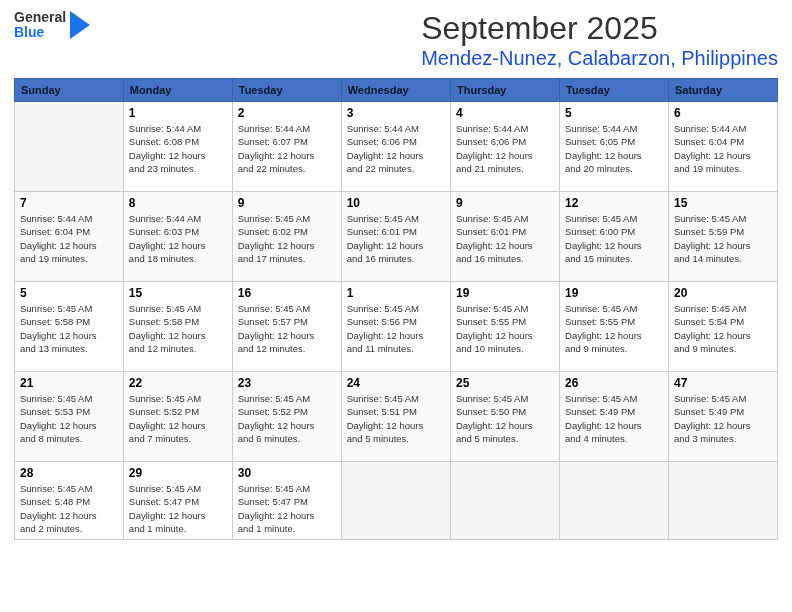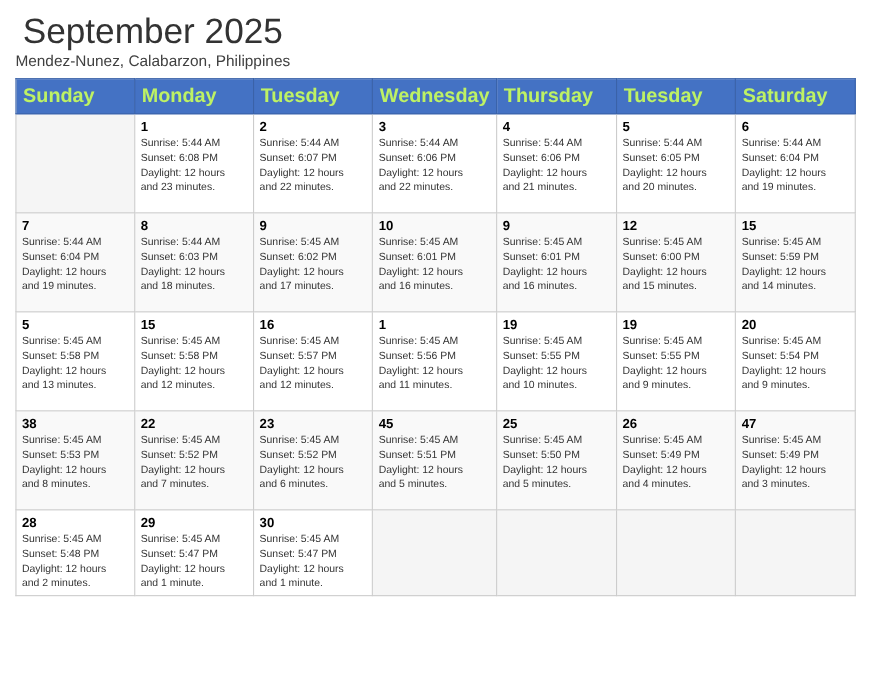--- a/index.html
+++ b/index.html
@@ -21,42 +21,42 @@
       justify-content: space-between;
       align-items: flex-start;
       margin-bottom: 8px;
     }
     .logo {
       display: flex;
       align-items: center;
       gap: 4px;
     }
     .title-block {
-      text-align: center;
+      text-align: left;
     }
     .month-title {
       font-size: 32px;
       color: #333;
       font-weight: normal;
     }
     .location {
-      font-size: 14px;
-      color: #404040;
+      font-size: 20px;
+      color: #1d4ed8;
     }
     .calendar {
       width: 100%;
       border-collapse: collapse;
       border: 1px solid #ccc;
     }
     .calendar th {
       background-color: #4472c4;
-      color: #bef264;
+      color: #0f172a;
       text-align: left;
       padding: 5px 6px;
-      font-size: 18px;
+      font-size: 11px;
       border: 1px solid #3a62a8;
     }
     .calendar td {
       vertical-align: top;
       padding: 4px 5px;
       border: 1px solid #ccc;
       width: 110px;
       height: 90px;
       background: #fff;
     }
@@ -78,20 +78,29 @@
     }
     .last-row td {
       height: 70px;
     }
   </style>
 </head>
 <body>
 
 <div class="page">
   <div class="header">
+    <div class="logo">
+    <div style="display:flex;flex-direction:column;line-height:1.1;">
+      <span style="font-size:14px;font-weight:bold;color:#333;">General</span>
+      <span style="font-size:14px;font-weight:bold;color:#1a73e8;">Blue</span>
+    </div>
+    <svg width="20" height="28" viewBox="0 0 20 28">
+      <polygon points="0,0 20,14 0,28" fill="#1a73e8"></polygon>
+    </svg>
+  </div>
     <div class="title-block">
       <div class="month-title">September 2025</div>
       <div class="location">Mendez-Nunez, Calabarzon, Philippines</div>
     </div>
   </div>
 
   <table class="calendar">
     <thead>
       <tr>
         <th>Sunday</th>
@@ -246,42 +255,42 @@
           <td>
             <div class="day-number">20</div>
             <div class="day-info" style="white-space: pre-line;">Sunrise: 5:45 AM
 Sunset: 5:54 PM
 Daylight: 12 hours
 and 9 minutes.</div>
           </td>
         </tr>
         <tr>
           <td>
-            <div class="day-number">38</div>
+            <div class="day-number">21</div>
             <div class="day-info" style="white-space: pre-line;">Sunrise: 5:45 AM
 Sunset: 5:53 PM
 Daylight: 12 hours
 and 8 minutes.</div>
           </td>
           <td>
             <div class="day-number">22</div>
             <div class="day-info" style="white-space: pre-line;">Sunrise: 5:45 AM
 Sunset: 5:52 PM
 Daylight: 12 hours
 and 7 minutes.</div>
           </td>
           <td>
             <div class="day-number">23</div>
             <div class="day-info" style="white-space: pre-line;">Sunrise: 5:45 AM
 Sunset: 5:52 PM
 Daylight: 12 hours
 and 6 minutes.</div>
           </td>
           <td>
-            <div class="day-number">45</div>
+            <div class="day-number">24</div>
             <div class="day-info" style="white-space: pre-line;">Sunrise: 5:45 AM
 Sunset: 5:51 PM
 Daylight: 12 hours
 and 5 minutes.</div>
           </td>
           <td>
             <div class="day-number">25</div>
             <div class="day-info" style="white-space: pre-line;">Sunrise: 5:45 AM
 Sunset: 5:50 PM
 Daylight: 12 hours

